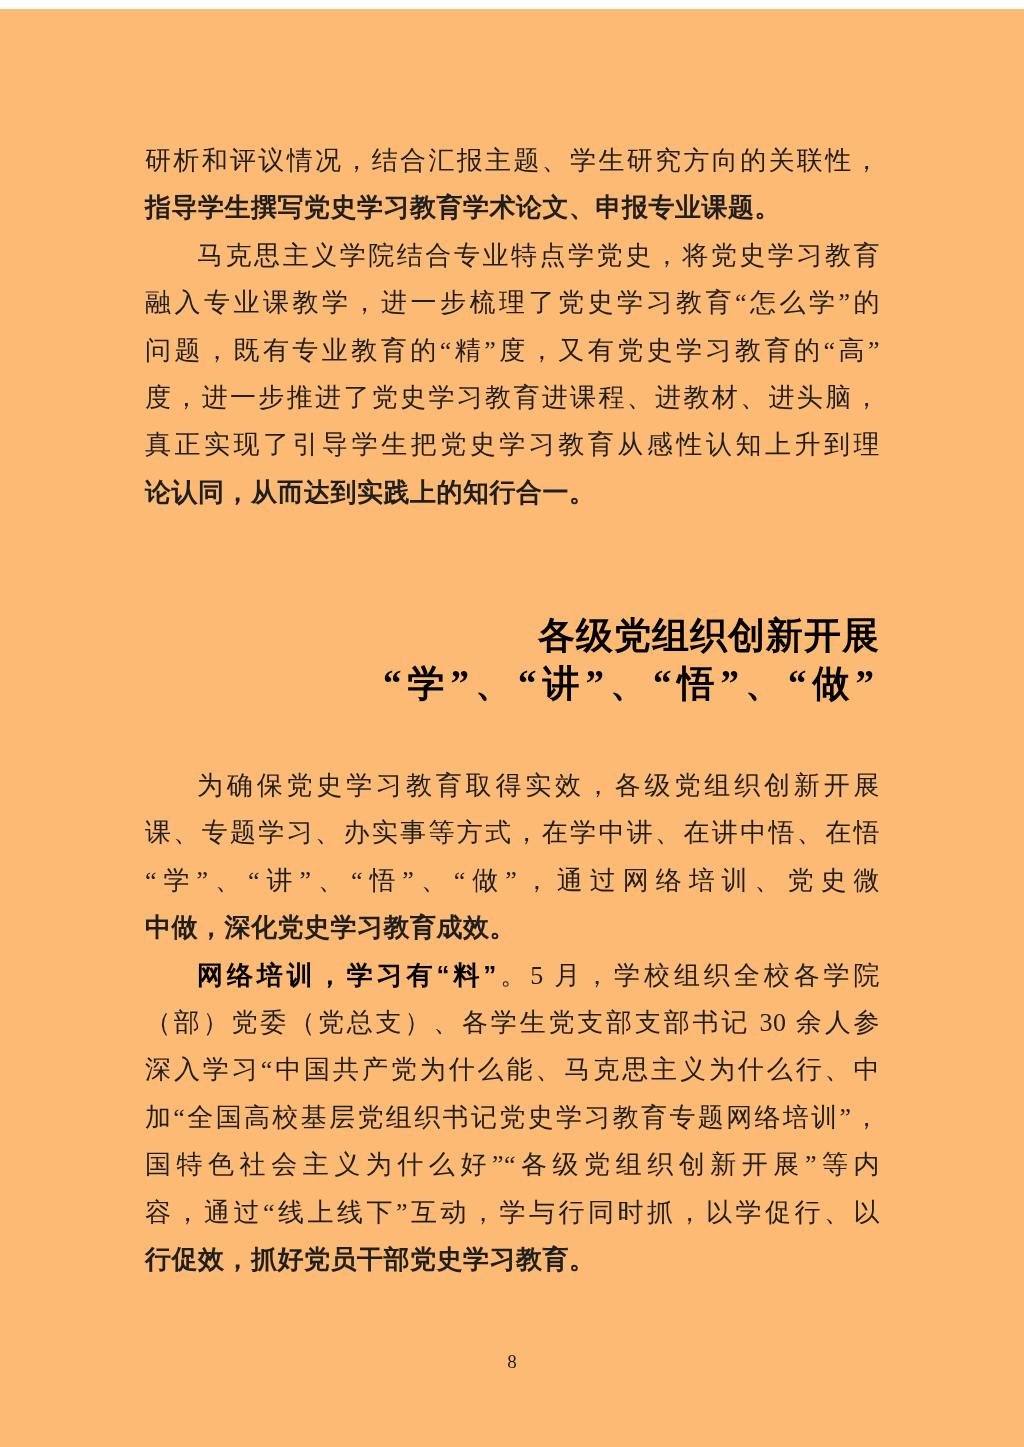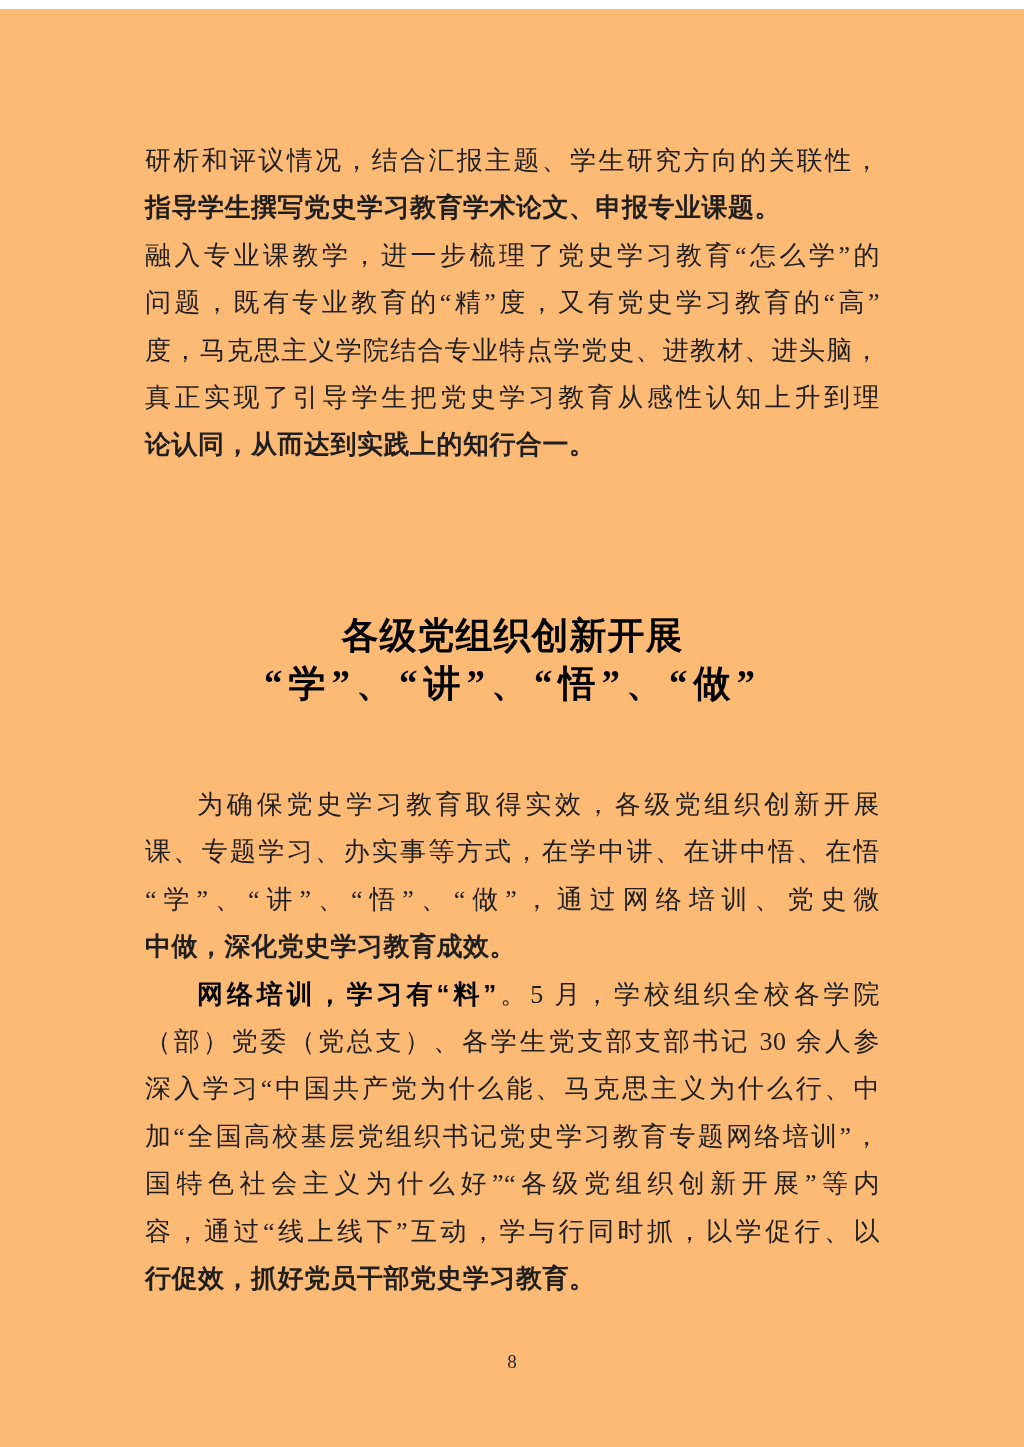--- a/index.html
+++ b/index.html
@@ -16,21 +16,21 @@
     color: #1f1f1f;
     overflow: hidden;
     margin-top: 9px;
   }
   .textblock {
     position: absolute;
     left: 145px;
     width: 735px;
   }
   .tb1 { top: 128px; }
-  .tb2 { top: 772px; }
+  .tb2 { top: 753px; }
   .line {
     height: 47.4px;
     line-height: 47.4px;
     font-size: 26px;
     text-align: justify;
     text-align-last: justify;
     text-justify: inter-character;
     letter-spacing: 0.5px;
   }
   .line.last {
@@ -51,20 +51,21 @@
     top: 603px;
     width: 735px;
     text-align: center;
     font-weight: bold;
     color: #000000;
   }
   .h-line {
     font-size: 37px;
     line-height: 47.5px;
     letter-spacing: 1px;
+    text-align: right;
   }
   .h-line2 {
     letter-spacing: 6px;
   }
   .page-number {
     position: absolute;
     top: 1341px;
     left: 0;
     width: 1024px;
     text-align: center;
@@ -74,23 +75,24 @@
   }
 </style>
 </head>
 <body>
 
 <div class="page">
 
   <div class="textblock tb1">
     <div class="line">研析和评议情况，结合汇报主题、学生研究方向的关联性，</div>
     <div class="line last">指导学生撰写党史学习教育学术论文、申报专业课题。</div>
+    <div class="line indent">马克思主义学院结合专业特点学党史，将党史学习教育</div>
     <div class="line">融入专业课教学，进一步梳理了党史学习教育“怎么学”的</div>
     <div class="line">问题，既有专业教育的“精”度，又有党史学习教育的“高”</div>
-    <div class="line">度，马克思主义学院结合专业特点学党史、进教材、进头脑，</div>
+    <div class="line">度，进一步推进了党史学习教育进课程、进教材、进头脑，</div>
     <div class="line">真正实现了引导学生把党史学习教育从感性认知上升到理</div>
     <div class="line last">论认同，从而达到实践上的知行合一。</div>
   </div>
 
   <div class="heading">
     <div class="h-line">各级党组织创新开展</div>
     <div class="h-line h-line2">“学”、“讲”、“悟”、“做”</div>
   </div>
 
   <div class="textblock tb2">

